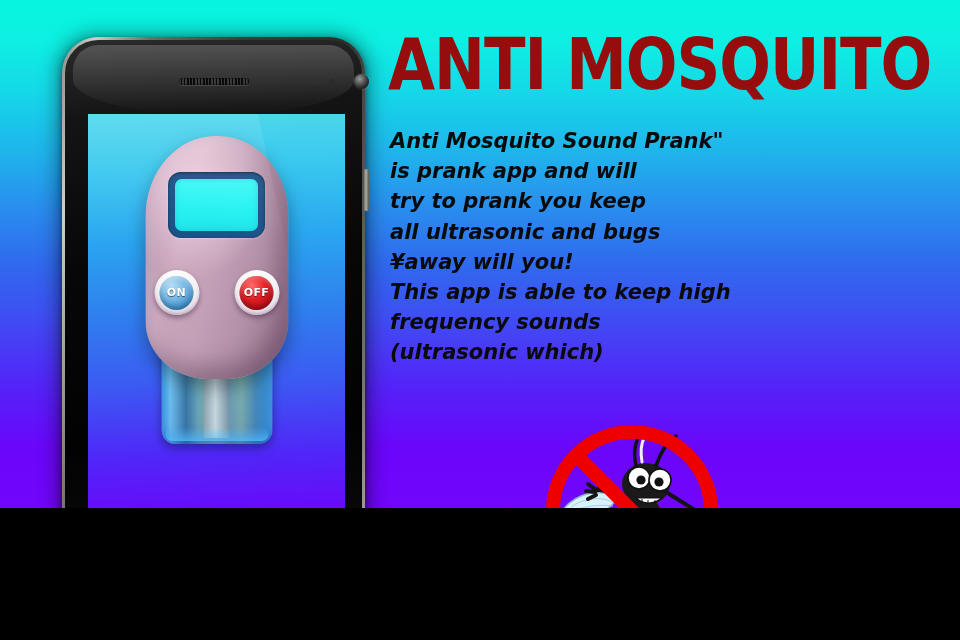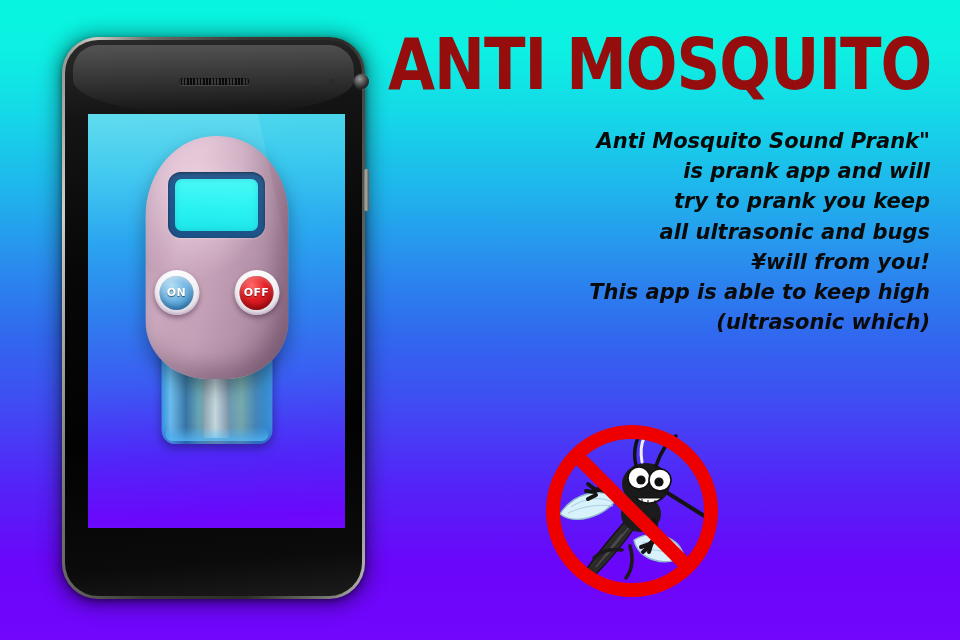--- a/index.html
+++ b/index.html
@@ -3,35 +3,34 @@
 <meta charset="utf-8">
 <style>
   html, body {
     margin: 0;
     padding: 0;
     background: #000;
   }
   #app {
     position: relative;
     width: 960px;
-    height: 640px;
+    height: 508px;
     overflow: hidden;
     font-family: "DejaVu Sans", sans-serif;
     background: linear-gradient(180deg,
         #07f5e0 0%,
         #0df0e2 8%,
         #15d8e8 18%,
         #1fb4ec 30%,
         #2a8aee 42%,
         #3069ee 52%,
         #3e4ff3 62%,
         #5423f8 76%,
         #6a06fa 88%,
         #7106fb 100%);
-    text-align: right;
   }
 
   
   .phone {
     position: absolute;
     left: 62px;
     top: 37px;
     width: 303px;
     height: 562px;
   }
@@ -360,22 +359,23 @@
     <div class="side-button"></div>
   </div>
 
   <div class="title">ANTI MOSQUITO</div>
 
   <div class="desc">
     <div class="line">Anti Mosquito Sound Prank"</div>
     <div class="line">is prank app and will</div>
     <div class="line">try to prank you keep</div>
     <div class="line">all ultrasonic and bugs</div>
-    <div class="line">¥will from you!</div>
+    <div class="line">¥away will you!</div>
     <div class="line">This app is able to keep high</div>
+    <div class="line">frequency sounds</div>
     <div class="line">(ultrasonic which)</div>
   </div>
 
   <div class="no-sign">
     <svg viewBox="0 0 188 178" xmlns="http://www.w3.org/2000/svg">
 
       <g>
         <path d="M22 92 C36 70, 66 64, 78 78 C66 94, 38 104, 22 92 Z" fill="#d8f2fb" stroke="#8fb9cc" stroke-width="1.4"></path>
         <path d="M33 85 C46 76, 63 74, 74 80" fill="none" stroke="#a9cfe0" stroke-width="1"></path>
         <path d="M30 91 C45 84, 62 82, 75 84" fill="none" stroke="#a9cfe0" stroke-width="1"></path>

